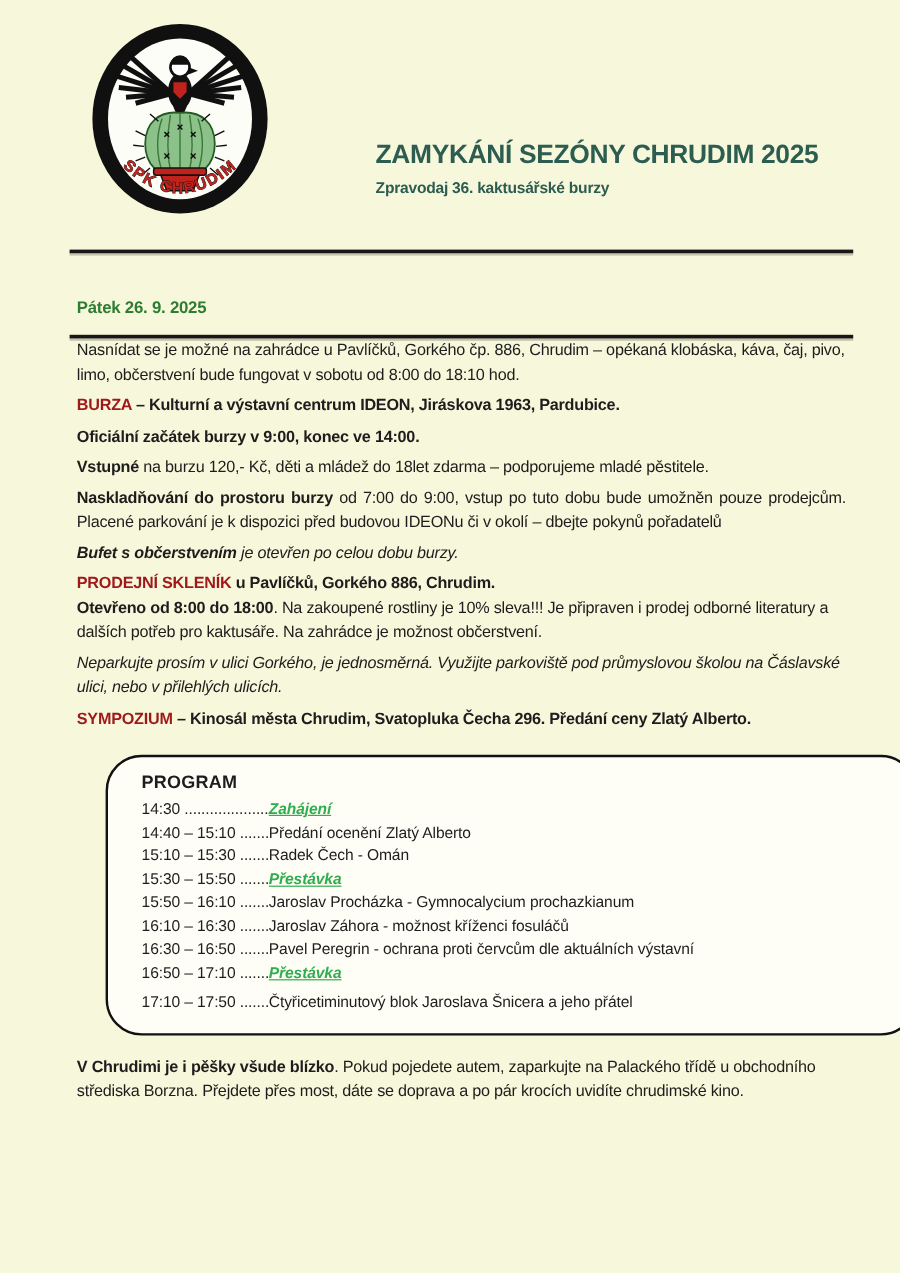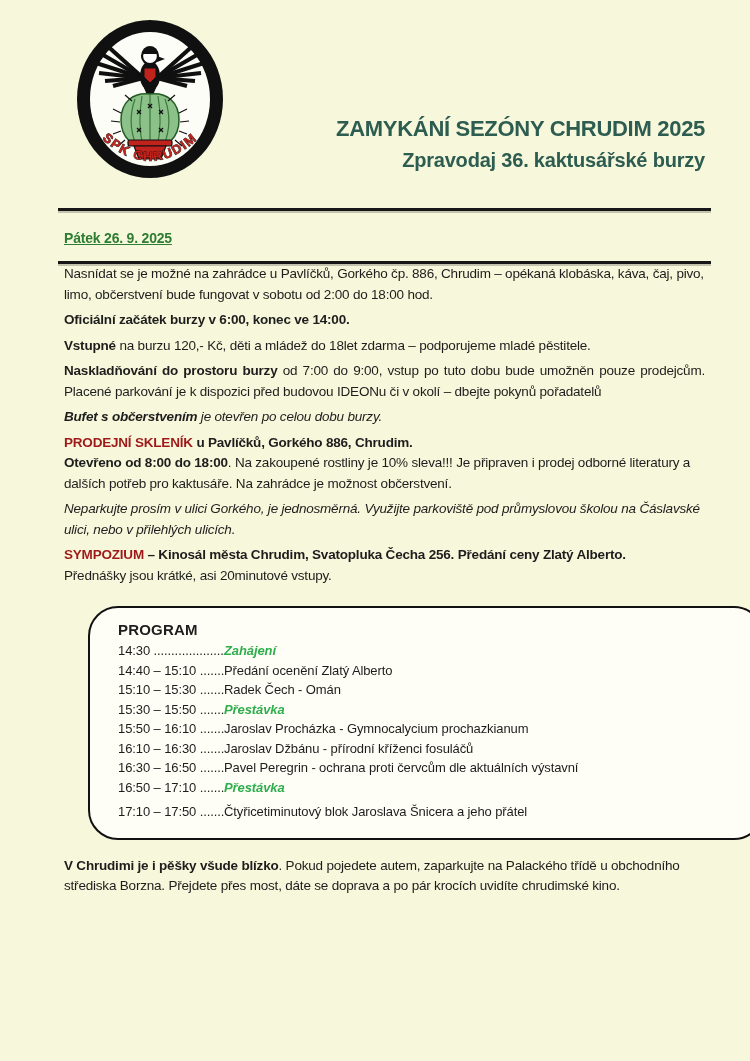--- a/index.html
+++ b/index.html
@@ -6,48 +6,48 @@
   .page {
     position:relative; width:750px; height:1061px; overflow:hidden;
     box-sizing:border-box; padding:18px 45px 0 64px;
     background:#f7f7db;
     font-family:"Liberation Sans", sans-serif;
     color:#1d1d1d; font-size:13.5px; letter-spacing:-0.2px;
   }
   
   .header { display:flex; align-items:flex-start; height:180px; }
   .logo { width:150px; height:162px; margin-left:11px; flex:none; }
-  .title-block { flex:1; text-align:right; padding:98px 0 0 88px; box-sizing:border-box; }
+  .title-block { flex:1; text-align:left; padding:98px 0 0 88px; box-sizing:border-box; }
   .title { font-size:22px; font-weight:bold; color:#2d5c50; letter-spacing:-0.3px; white-space:nowrap; }
-  .subtitle { font-size:20px; font-weight:bold; color:#2d5c50; margin-top:7px; }
+  .subtitle { font-size:13px; font-weight:bold; color:#2d5c50; margin-top:7px; }
   
   .rule { border:0; height:3px; background:#171717; box-shadow:0 2px 0 rgba(145,145,130,.5); margin:0 -6px; }
   .rule-top { margin-top:10px; }
   .rule-mid { margin-top:15px; }
   
   .sec-heading { font-weight:bold; color:#2e7d32; font-size:14px; margin:18px 0 10px; }
-  .sec-heading.first { margin-top:19px;text-decoration:underline; }
+  .sec-heading.first { margin-top:37px; }
   p.para { margin:0 0 5px; line-height:20.5px; white-space:pre-line; }
   p.justify { text-align:justify; }
   p.italic { font-style:italic; }
   .sb { font-weight:bold; }
   .si { font-style:italic; }
   .sbi { font-weight:bold; font-style:italic;margin-top:32px; }
   .srb { font-weight:bold; color:#9e1a1a; }
   
   .program-box {
     width:676px; box-sizing:border-box; margin:20px 0 16px 24px;
     border:2px solid #111; border-radius:30px; background:#fffef6;
     padding:13px 10px 16px 28px;
   }
   .program-title { font-weight:bold; font-size:15px; letter-spacing:0.2px; margin-bottom:3px; }
   .prog-row { font-size:13px; line-height:19.5px; white-space:nowrap; overflow:hidden; letter-spacing:-0.1px; }
   .prog-row.gap-top { margin-top:5px; }
   .prog-lead { display:inline-block; width:106px; overflow:hidden; white-space:nowrap; vertical-align:bottom; }
-  .prog-highlight { color:#2fae4e; font-weight:bold; font-style:italic; }
+  .prog-highlight { color:#2fae4e; font-weight:bold; font-style:italic;text-decoration:underline; }
   
   .closing { margin-top:22px; }
 </style>
 </head>
 <body>
 
 <div class="page">
 
   <div class="header">
     <div class="logo">
@@ -124,30 +124,31 @@
 
   <hr class="rule rule-top">
 
   <div class="section">
     <div class="sec-heading first">Pátek 26. 9. 2025</div>
   </div>
 
   <hr class="rule rule-mid">
 
   <div class="section">
-    <p class="para"><span>Nasnídat se je možné na zahrádce u Pavlíčků, Gorkého čp. 886, Chrudim – opékaná klobáska, káva, čaj, pivo, limo, občerstvení bude fungovat v sobotu od 2:00 do 18:00 hod.</span></p>
-    <p class="para"><span class="sb">Oficiální začátek burzy v 6:00, konec ve 14:00.</span></p>
+    <p class="para"><span>Nasnídat se je možné na zahrádce u Pavlíčků, Gorkého čp. 886, Chrudim – opékaná klobáska, káva, čaj, pivo, limo, občerstvení bude fungovat v sobotu od 8:00 do 18:10 hod.</span></p>
+    <p class="para"><span class="srb">BURZA</span><span class="sb"> – Kulturní a výstavní centrum IDEON, Jiráskova 1963, Pardubice.</span></p>
+    <p class="para"><span class="sb">Oficiální začátek burzy v 9:00, konec ve 14:00.</span></p>
     <p class="para"><span class="sb">Vstupné</span><span> na burzu 120,- Kč, děti a mládež do 18let zdarma – podporujeme mladé pěstitele.</span></p>
     <p class="para justify"><span class="sb">Naskladňování do prostoru burzy</span><span> od 7:00 do 9:00, vstup po tuto dobu bude umožněn pouze prodejcům. Placené parkování je k dispozici před budovou IDEONu či v okolí – dbejte pokynů pořadatelů</span></p>
     <p class="para"><span class="sbi">Bufet s občerstvením</span><span class="si"> je otevřen po celou dobu burzy.</span></p>
     <p class="para"><span class="srb">PRODEJNÍ SKLENÍK</span><span class="sb"> u Pavlíčků, Gorkého 886, Chrudim.
 </span><span class="sb">Otevřeno od 8:00 do 18:00</span><span>. Na zakoupené rostliny je 10% sleva!!! Je připraven i prodej odborné literatury a dalších potřeb pro kaktusáře. Na zahrádce je možnost občerstvení.</span></p>
     <p class="para italic"><span class="si">Neparkujte prosím v ulici Gorkého, je jednosměrná. Využijte parkoviště pod průmyslovou školou na Čáslavské ulici, nebo v přilehlých ulicích.</span></p>
-    <p class="para"><span class="srb">SYMPOZIUM</span><span class="sb"> – Kinosál města Chrudim, Svatopluka Čecha 256. Předání ceny Zlatý Alberto.
-</span><span>Přednášky jsou krátké, asi 20minutové vstupy.</span></p>
+    <p class="para"><span class="srb">SYMPOZIUM</span><span class="sb"> – Kinosál města Chrudim, Svatopluka Čecha 296. Předání ceny Zlatý Alberto.
+</span></p>
   </div>
 
   <div class="program-box">
     <div class="program-title">PROGRAM</div>
     <div id="program-rows">
   <div class="prog-row">
     <span class="prog-lead">14:30 ....................................</span><span class="prog-label prog-highlight">Zahájení</span>
   </div>
 
   <div class="prog-row">
@@ -160,21 +161,21 @@
 
   <div class="prog-row">
     <span class="prog-lead">15:30 – 15:50 ........................</span><span class="prog-label prog-highlight">Přestávka</span>
   </div>
 
   <div class="prog-row">
     <span class="prog-lead">15:50 – 16:10 ........................</span><span class="prog-label">Jaroslav Procházka - Gymnocalycium prochazkianum</span>
   </div>
 
   <div class="prog-row">
-    <span class="prog-lead">16:10 – 16:30 ........................</span><span class="prog-label">Jaroslav Džbánu - přírodní kříženci fosuláčů</span>
+    <span class="prog-lead">16:10 – 16:30 ........................</span><span class="prog-label">Jaroslav Záhora - možnost kříženci fosuláčů</span>
   </div>
 
   <div class="prog-row">
     <span class="prog-lead">16:30 – 16:50 ........................</span><span class="prog-label">Pavel Peregrin - ochrana proti červcům dle aktuálních výstavní</span>
   </div>
 
   <div class="prog-row">
     <span class="prog-lead">16:50 – 17:10 ........................</span><span class="prog-label prog-highlight">Přestávka</span>
   </div>
 

